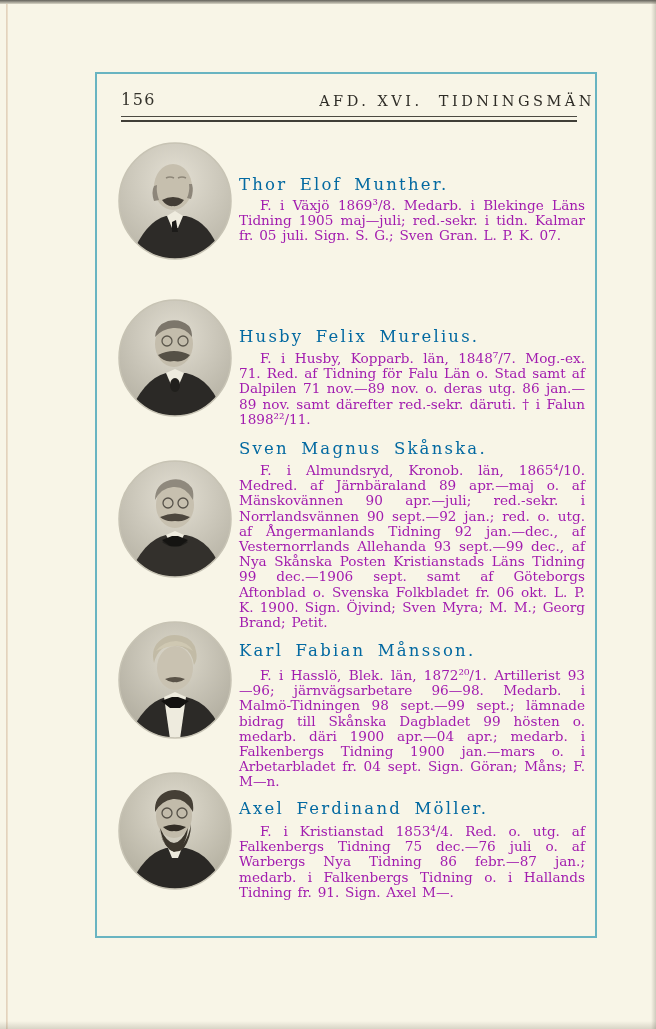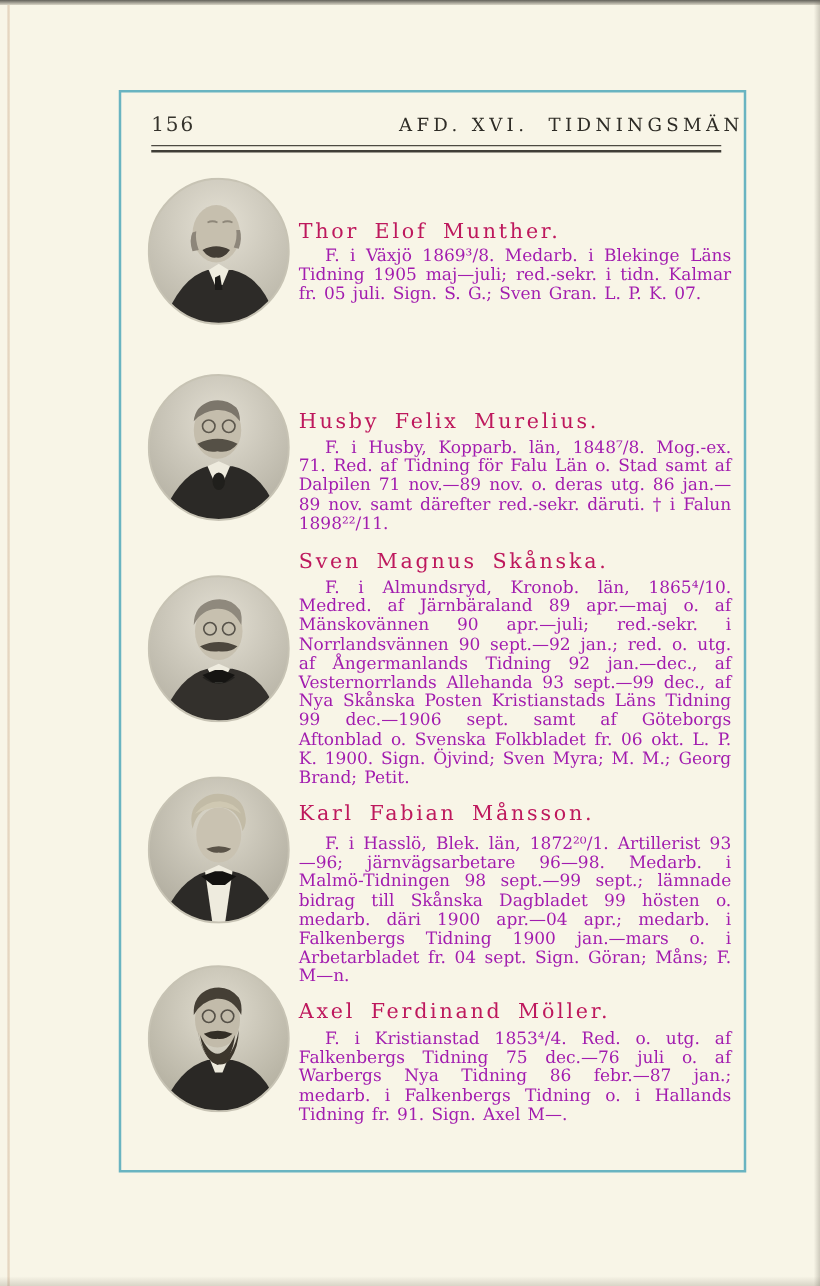--- a/index.html
+++ b/index.html
@@ -26,21 +26,21 @@
   .pagenum{position:absolute;left:24px;top:16px;font-size:16px;letter-spacing:1.5px;}
   .header{position:absolute;left:0;right:0;top:19px;text-align:right;
     font-size:14.5px;letter-spacing:3.5px;white-space:pre;color:#2e2c26;}
   .rule{position:absolute;left:24px;right:18px;top:42px;height:3px;
     border-top:1px solid #4c4a42;border-bottom:2px solid #403e37;}
 
   .entry{position:absolute;left:0;width:100%;}
   .photo{position:absolute;left:21px;width:114px;height:118px;}
   .photo svg{display:block;width:114px;height:118px;}
   .txt{position:absolute;left:142px;width:346px;}
-  .name{font-size:16.5px;line-height:20px;letter-spacing:2.2px;word-spacing:5px;color:#be185d;}
+  .name{font-size:16.5px;line-height:20px;letter-spacing:2.2px;word-spacing:5px;color:#0369a1;}
   .bio{margin:0;font-size:13.6px;line-height:15.2px;text-align:justify;
     text-indent:21px;word-spacing:1.5px;color:#a21caf;}
 
   #e1{top:68px}  #e1 .photo{top:0}   #e1 .name{margin-top:33px} #e1 .bio{margin-top:3px}
   #e2{top:225px} #e2 .photo{top:0}   #e2 .name{margin-top:28px} #e2 .bio{margin-top:4px}
   #e3{top:365px} #e3 .photo{top:21px}#e3 .name{margin-top:0}    #e3 .bio{margin-top:4px}
   #e4{top:547px} #e4 .photo{top:0}   #e4 .name{margin-top:20px}  #e4 .bio{margin-top:7px}
   #e5{top:698px} #e5 .photo{top:0}   #e5 .name{margin-top:27px} #e5 .bio{margin-top:5px}
 </style>
 </head>
@@ -112,21 +112,21 @@
           <path d="M37 38 Q38 26 50 22 Q62 19 71 27 Q74 31 74 38 Q67 28 55 29 Q44 30 37 38 Z" fill="#7c766b"></path>
           <circle cx="49" cy="42" r="5" fill="none" stroke="#5c574d" stroke-width="1.3"></circle>
           <circle cx="65" cy="42" r="5" fill="none" stroke="#5c574d" stroke-width="1.3"></circle>
           <path d="M40 56 Q56 48 72 56 Q66 64 56 62 Q46 64 40 56 Z" fill="#555046"></path>
         </g>
         <ellipse cx="57" cy="59" rx="56" ry="58" fill="none" stroke="#c7c3b4" stroke-width="1.5"></ellipse>
       </svg>
     </div>
     <div class="txt">
       <div class="name">Husby Felix Murelius.</div>
-      <p class="bio">F. i Husby, Kopparb. län, 1848⁷/8. Mog.-ex. 71. Red. af Tidning för Falu Län o. Stad samt af Dalpilen 71 nov.—89 nov. o. deras utg. 86 jan.—89 nov. samt därefter red.-sekr. däruti. † i Falun 1898²²/11.</p>
+      <p class="bio">F. i Husby, Kopparb. län, 1848⁷/7. Mog.-ex. 71. Red. af Tidning för Falu Län o. Stad samt af Dalpilen 71 nov.—89 nov. o. deras utg. 86 jan.—89 nov. samt därefter red.-sekr. däruti. † i Falun 1898²²/11.</p>
     </div>
   </section>
 
   <section class="entry" id="e3">
     <div class="photo" role="img" aria-label="Oval photo: man with round glasses, curled moustache and bow tie">
       <svg viewBox="0 0 114 118">
         <defs>
           <radialGradient id="bg3" cx="50%" cy="32%" r="80%">
             <stop offset="0%" stop-color="#e3dfd3"></stop>
               <stop offset="100%" stop-color="#b0ac9e"></stop>

